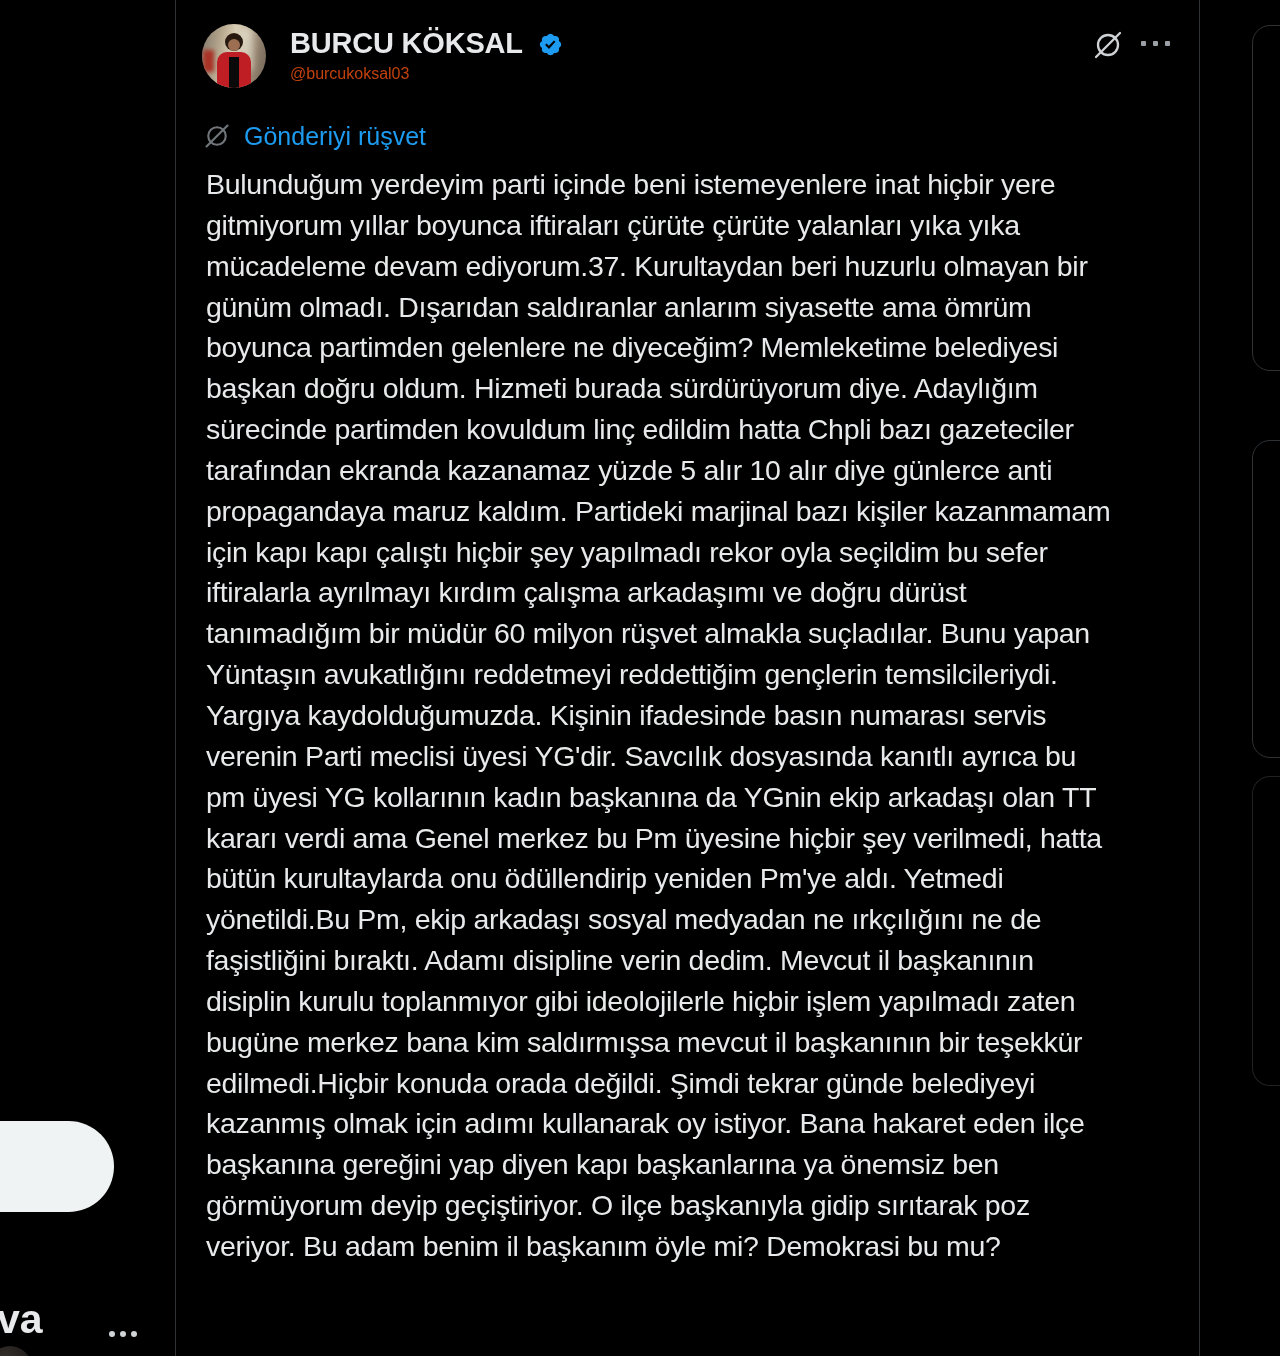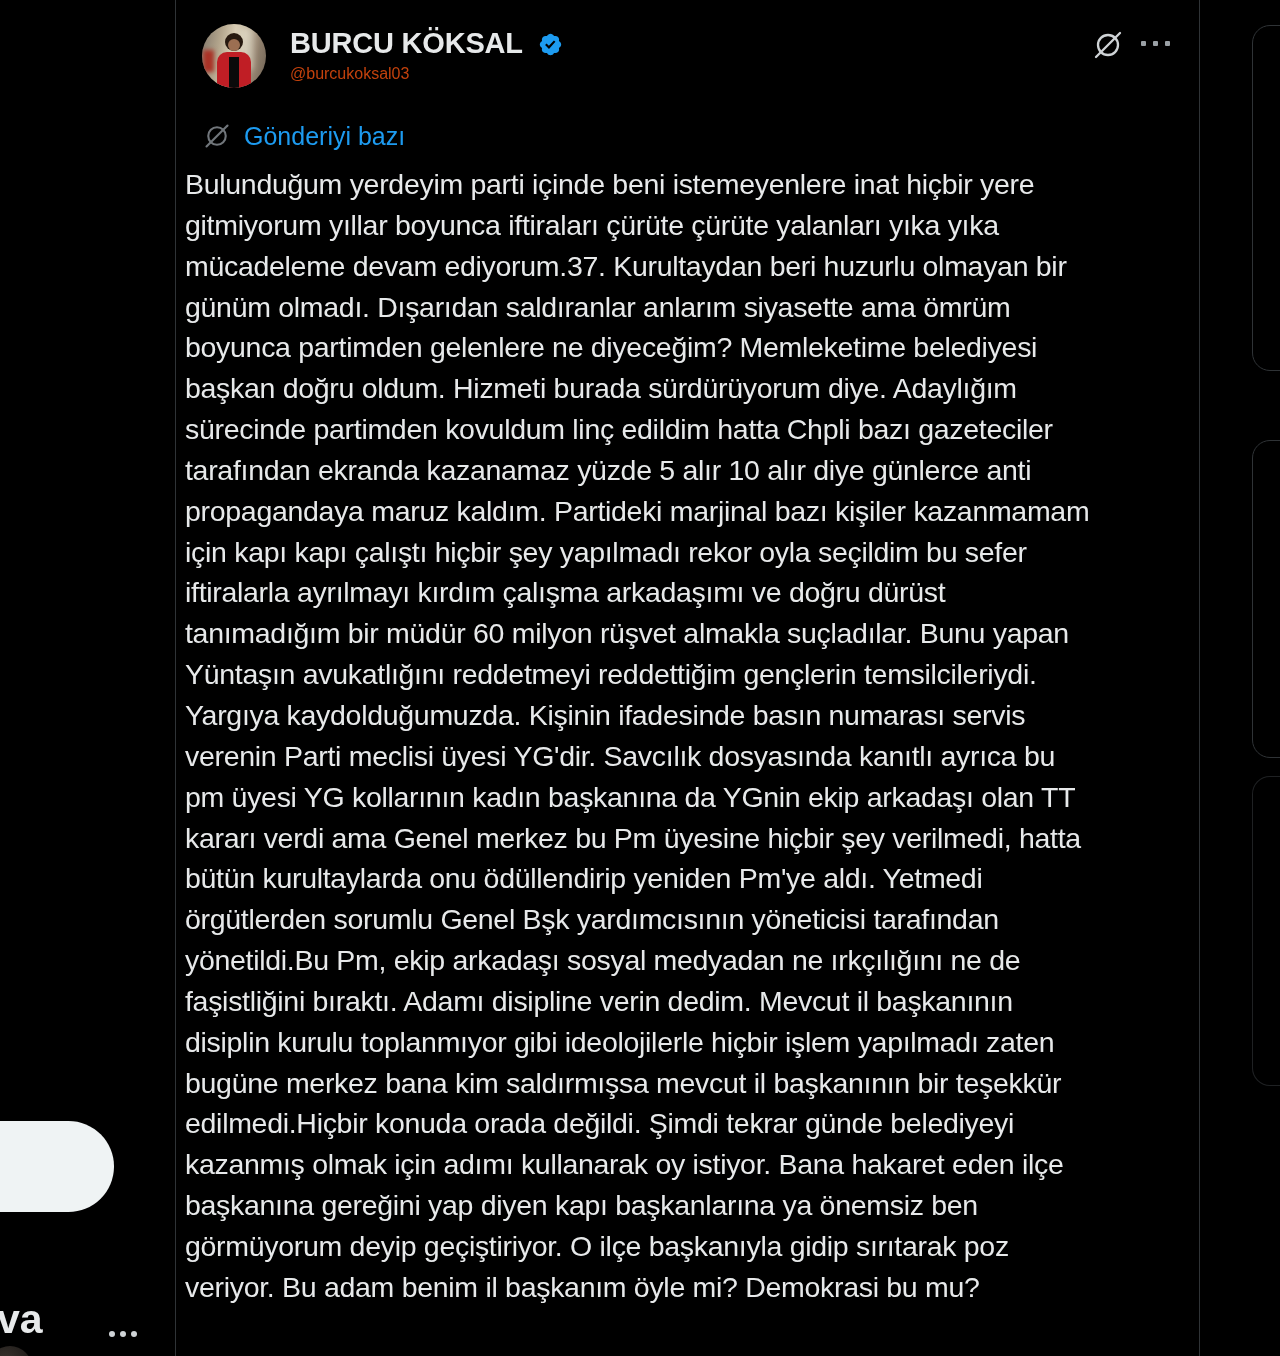--- a/index.html
+++ b/index.html
@@ -44,21 +44,21 @@
   .more-btn{position:absolute;left:1141px;top:41px;display:flex;gap:7px;background:none;border:none;
             padding:0;cursor:pointer;}
   .more-btn .dot{width:5px;height:5px;border-radius:1px;background:#9aa0a5;}
 
   
   .translate-row{position:absolute;left:203px;top:121px;display:flex;align-items:center;gap:13px;cursor:pointer;}
   .translate-row .tr-icon{width:28px;height:28px;color:#71767b;}
   .translate-label{font-size:25px;line-height:30px;color:#1d9bf0;white-space:pre;}
 
   
-  .tweet-body{position:absolute;left:185px;top:164px;width:990px;}
+  .tweet-body{position:absolute;left:206px;top:164px;width:990px;}
   .tweet-line{font-size:28.5px;line-height:40.85px;letter-spacing:-0.3px;color:#e7e9ea;white-space:pre;}
 
   
   .side-card{position:absolute;left:1252px;width:140px;border:1px solid #2f3336;border-radius:18px;background:#000;}
   .card-1{top:25px;height:346px;}
   .card-2{top:440px;height:318px;}
   .card-3{top:776px;height:310px;border-color:rgba(47,51,54,.65);}
 </style>
 </head>
 <body>
@@ -104,21 +104,21 @@
     <span class="dot"></span>
     <span class="dot"></span>
     <span class="dot"></span>
   </button>
 
   <div class="translate-row">
     <svg class="tr-icon" viewBox="0 0 32 32">
       <circle cx="16" cy="16" r="10" fill="none" stroke="currentColor" stroke-width="2.4"></circle>
       <line x1="4" y1="28" x2="28" y2="4" stroke="currentColor" stroke-width="2.4" stroke-linecap="round"></line>
     </svg>
-    <span class="translate-label">Gönderiyi bazı</span>
+    <span class="translate-label">Gönderiyi rüşvet</span>
   </div>
 
   <div class="tweet-body">
       <div class="tweet-line">Bulunduğum yerdeyim parti içinde beni istemeyenlere inat hiçbir yere</div>
       <div class="tweet-line">gitmiyorum yıllar boyunca iftiraları çürüte çürüte yalanları yıka yıka</div>
       <div class="tweet-line">mücadeleme devam ediyorum.37. Kurultaydan beri huzurlu olmayan bir</div>
       <div class="tweet-line">günüm olmadı. Dışarıdan saldıranlar anlarım siyasette ama ömrüm</div>
       <div class="tweet-line">boyunca partimden gelenlere ne diyeceğim? Memleketime belediyesi</div>
       <div class="tweet-line">başkan doğru oldum. Hizmeti burada sürdürüyorum diye. Adaylığım</div>
       <div class="tweet-line">sürecinde partimden kovuldum linç edildim hatta Chpli bazı gazeteciler</div>
@@ -126,21 +126,20 @@
       <div class="tweet-line">propagandaya maruz kaldım. Partideki marjinal bazı kişiler kazanmamam</div>
       <div class="tweet-line">için kapı kapı çalıştı hiçbir şey yapılmadı rekor oyla seçildim bu sefer</div>
       <div class="tweet-line">iftiralarla ayrılmayı kırdım çalışma arkadaşımı ve doğru dürüst</div>
       <div class="tweet-line">tanımadığım bir müdür 60 milyon rüşvet almakla suçladılar. Bunu yapan</div>
       <div class="tweet-line">Yüntaşın avukatlığını reddetmeyi reddettiğim gençlerin temsilcileriydi.</div>
       <div class="tweet-line">Yargıya kaydolduğumuzda. Kişinin ifadesinde basın numarası servis</div>
       <div class="tweet-line">verenin Parti meclisi üyesi YG'dir. Savcılık dosyasında kanıtlı ayrıca bu</div>
       <div class="tweet-line">pm üyesi YG kollarının kadın başkanına da YGnin ekip arkadaşı olan TT</div>
       <div class="tweet-line">kararı verdi ama Genel merkez bu Pm üyesine hiçbir şey verilmedi, hatta</div>
       <div class="tweet-line">bütün kurultaylarda onu ödüllendirip yeniden Pm'ye aldı. Yetmedi</div>
-      <div class="tweet-line">örgütlerden sorumlu Genel Bşk yardımcısının yöneticisi tarafından</div>
       <div class="tweet-line">yönetildi.Bu Pm, ekip arkadaşı sosyal medyadan ne ırkçılığını ne de</div>
       <div class="tweet-line">faşistliğini bıraktı. Adamı disipline verin dedim. Mevcut il başkanının</div>
       <div class="tweet-line">disiplin kurulu toplanmıyor gibi ideolojilerle hiçbir işlem yapılmadı zaten</div>
       <div class="tweet-line">bugüne merkez bana kim saldırmışsa mevcut il başkanının bir teşekkür</div>
       <div class="tweet-line">edilmedi.Hiçbir konuda orada değildi. Şimdi tekrar günde belediyeyi</div>
       <div class="tweet-line">kazanmış olmak için adımı kullanarak oy istiyor. Bana hakaret eden ilçe</div>
       <div class="tweet-line">başkanına gereğini yap diyen kapı başkanlarına ya önemsiz ben</div>
       <div class="tweet-line">görmüyorum deyip geçiştiriyor. O ilçe başkanıyla gidip sırıtarak poz</div>
       <div class="tweet-line">veriyor. Bu adam benim il başkanım öyle mi? Demokrasi bu mu?</div>
     </div>

